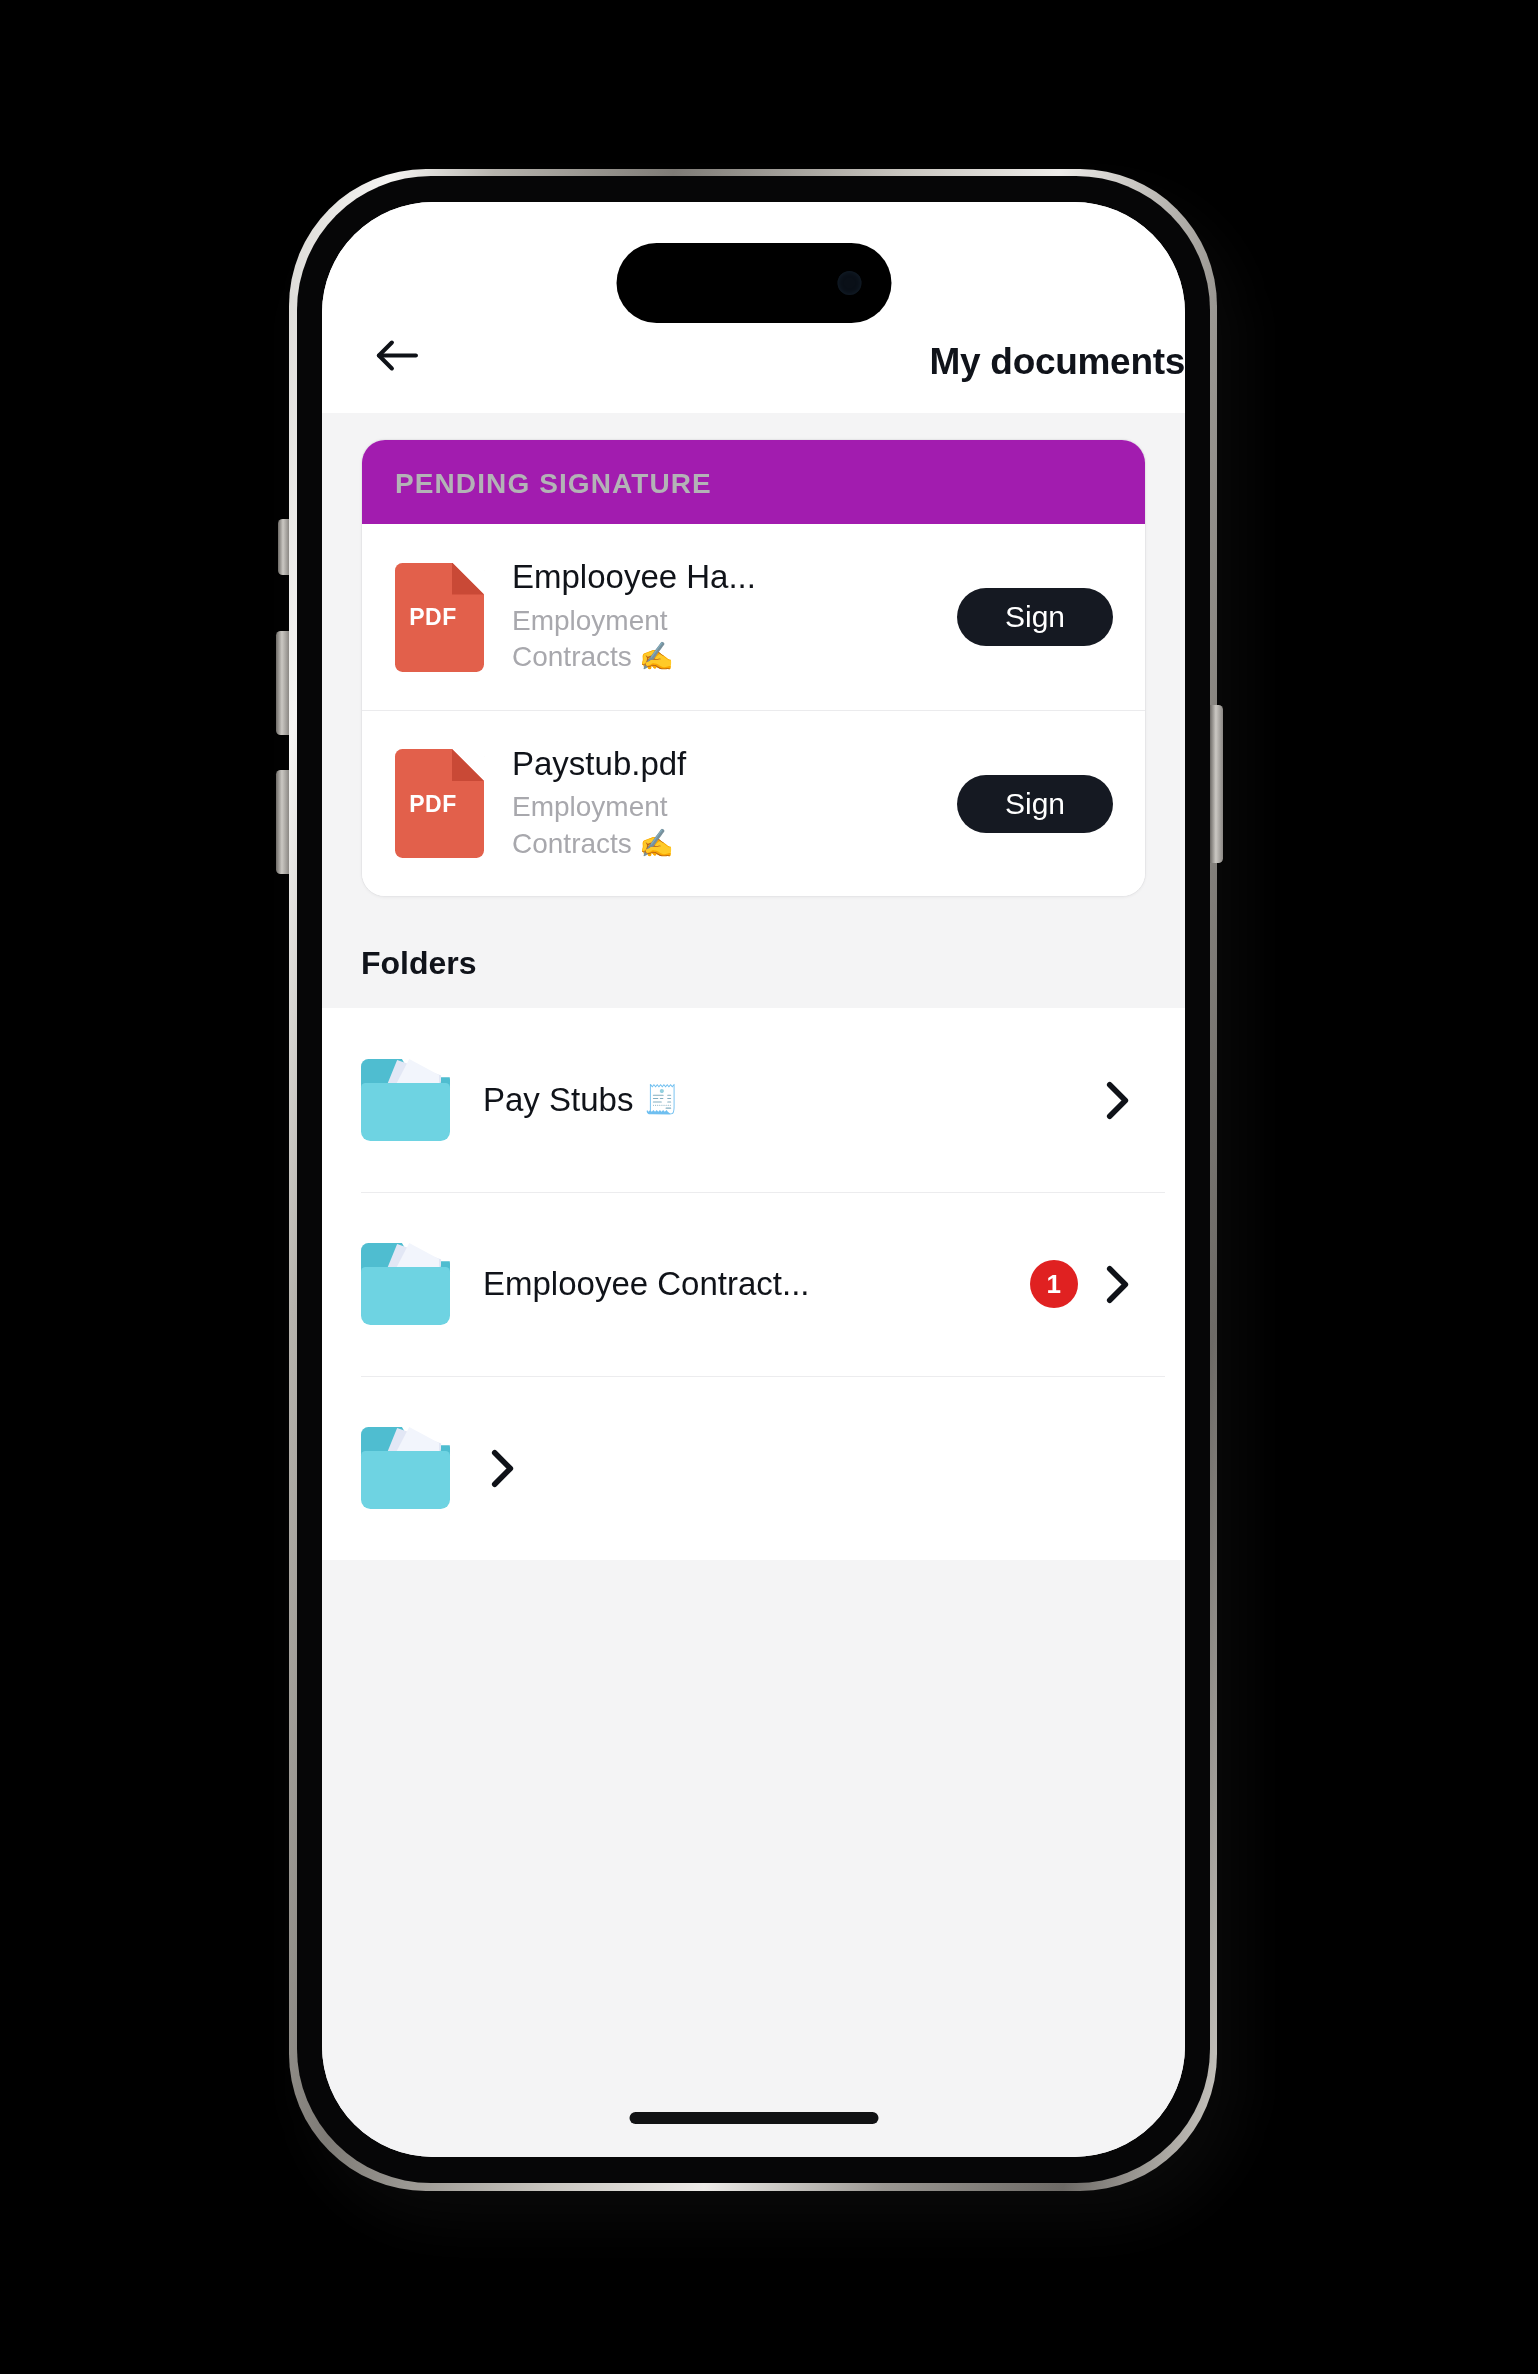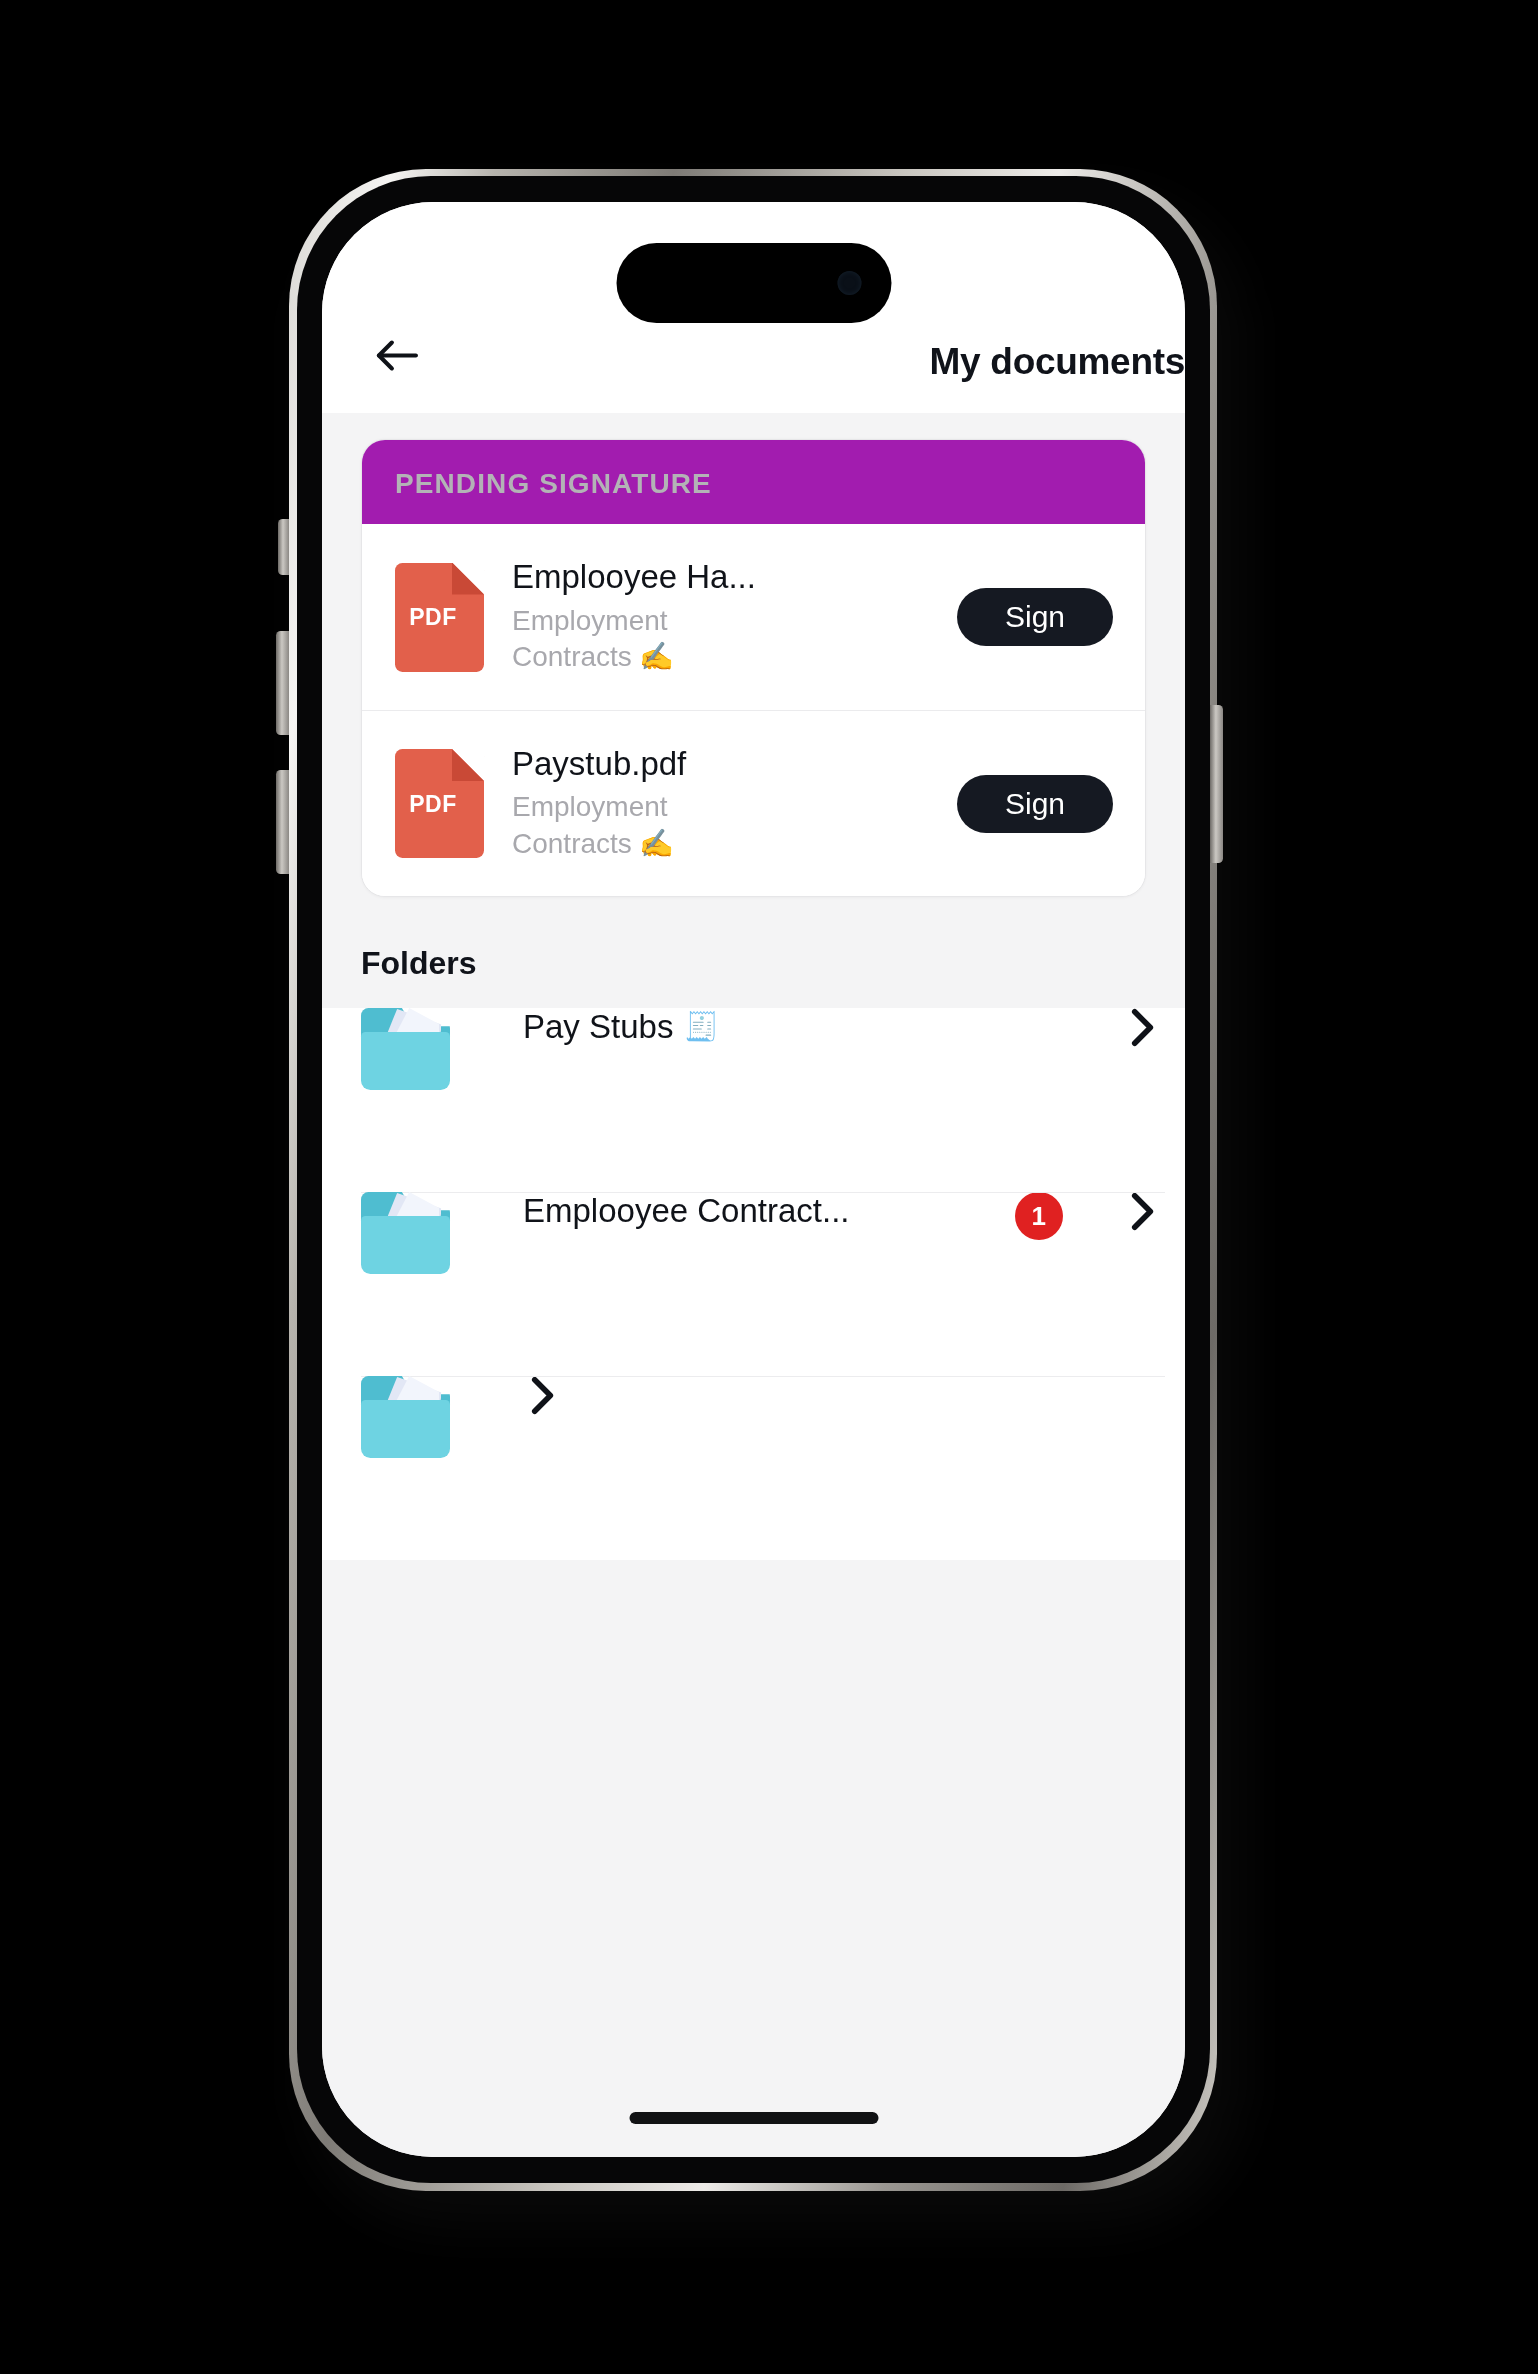--- a/index.html
+++ b/index.html
@@ -230,26 +230,25 @@
   
   .folders-title {
     margin: 48px 0 26px 39px;
     font-size: 32px;
     font-weight: bold;
     color: #10131a;
   }
   .folders-list { background: #ffffff; }
   .folder-row {
     display: flex;
-    align-items: flex-start;
-    padding: 0 23px 0 39px;
+    align-items: center;
+    padding: 0 48px 0 39px;
     height: 184px;
     cursor: pointer;
     position: relative;
-    gap: 40px;
   }
   .folder-row + .folder-row::before {
     content: "";
     position: absolute;
     left: 39px; right: 20.4px; top: 0;
     height: 0.9px;
     background: #ececee;
   }
 
   .folder-icon {

